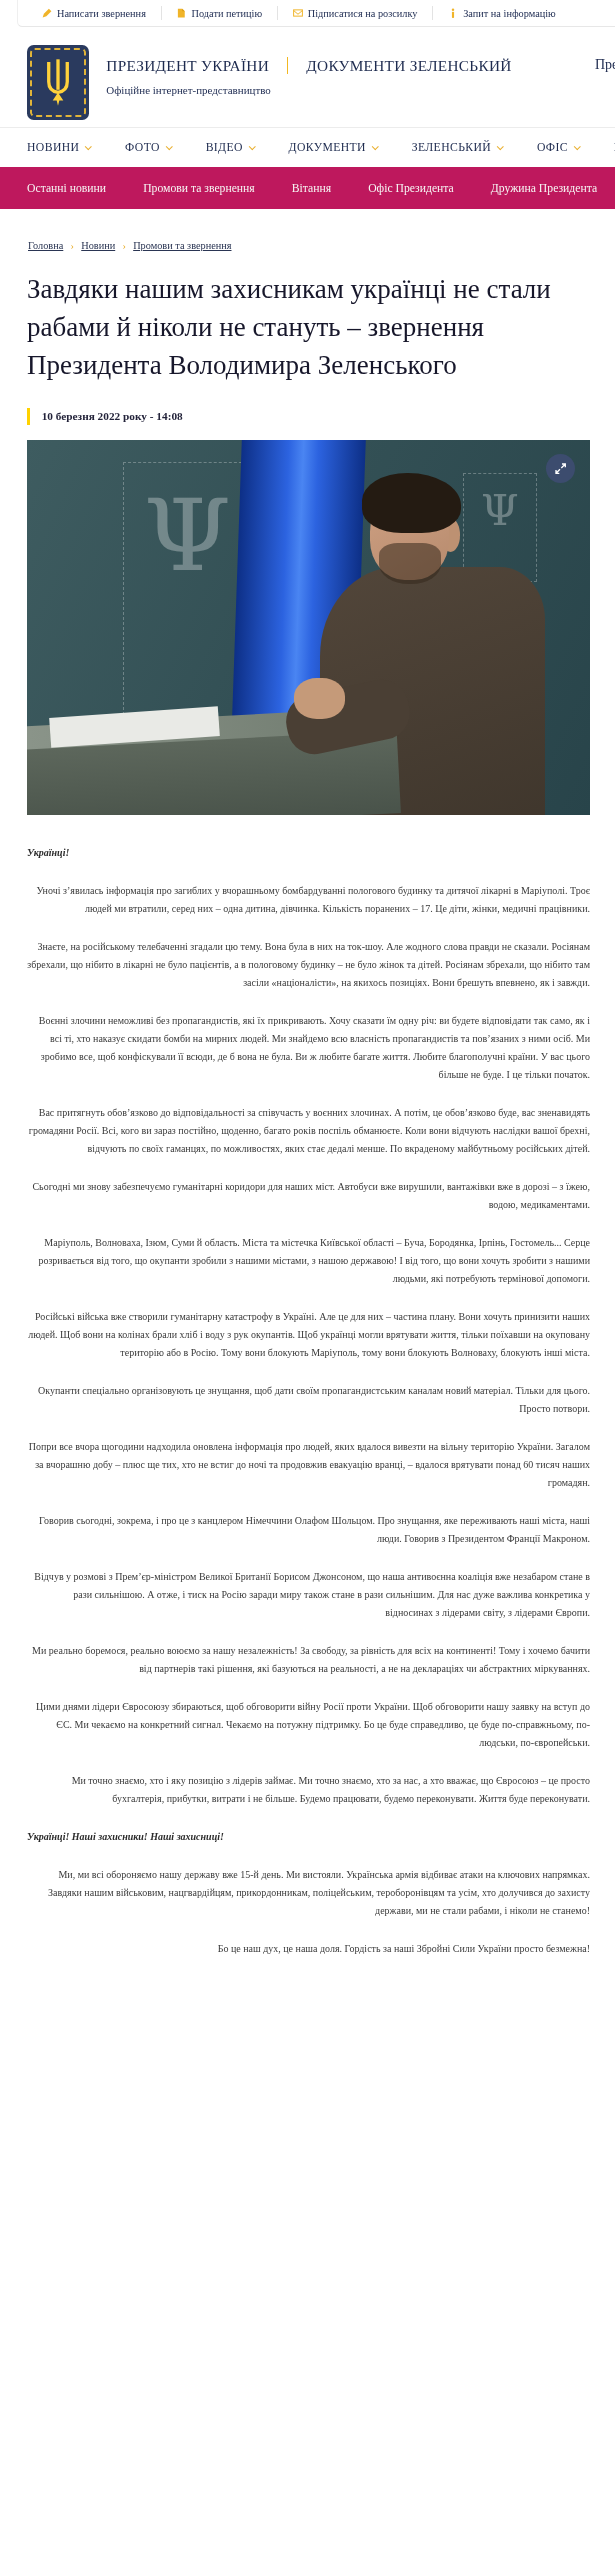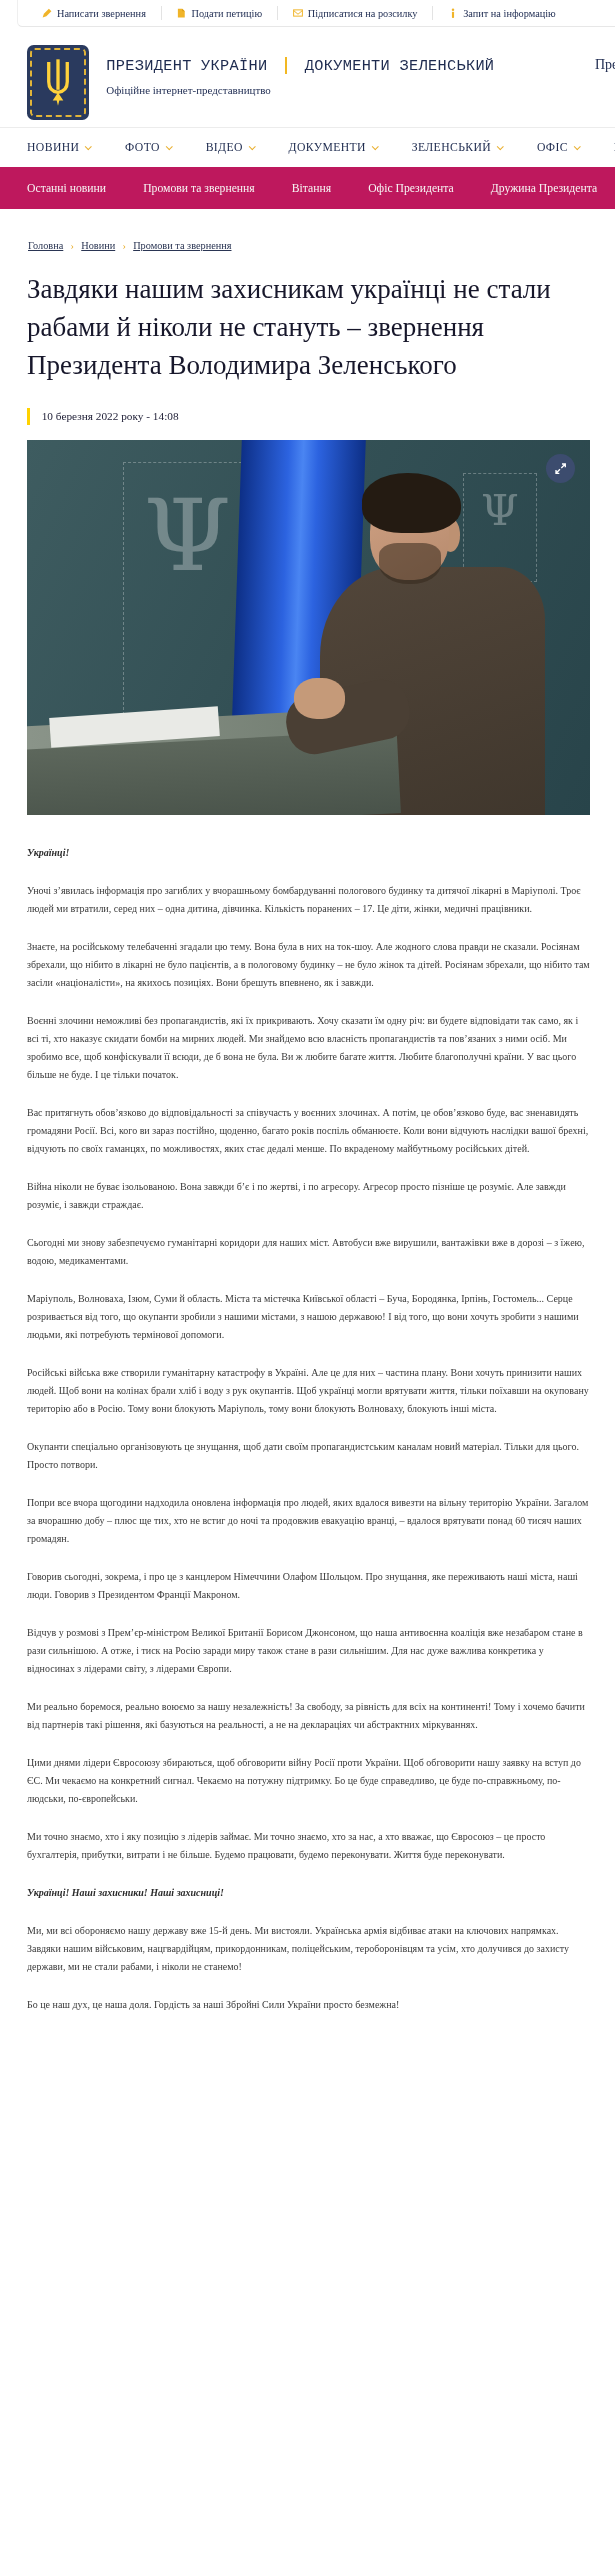--- a/index.html
+++ b/index.html
@@ -26,21 +26,21 @@
   .header { display:flex; align-items:flex-start; padding:18px 0 0 27px; height:100px; position:relative; }
   .logo {
     width:62px; height:75px; background:#2a3a5e; border-radius:6.7px;
     display:flex; align-items:center; justify-content:center; position:relative; flex:0 0 auto;
   }
   .logo-frame {
     position:absolute; inset:3.3px; border:2px dashed #f5c235; border-radius:4.7px; opacity:.9;
   }
   .logo-trident { position:relative; z-index:1; }
   .header-text { padding:12px 0 0 17.3px; }
-  .header-title-row { display:flex; gap:18px;font-family:Liberation Mono, monospace; }
+  .header-title-row { display:flex; gap:18px; }
   .site-title, .site-owner {
     font-size:15.3px; letter-spacing:0.3px; color:#1e2b4f; white-space:nowrap;
   }
   .title-divider { width:1.3px; height:17.3px; background:#f2b822; }
   .site-subtitle { margin-top:9.3px; font-size:11px; color:#243156; }
   .header-right-cut {
     position:absolute; left:595px; top:30px; font-size:14px; color:#1e2b4f; white-space:nowrap;
   }
   
   .mainnav {
@@ -66,21 +66,21 @@
     display:flex; align-items:center; gap:7.3px; padding:31px 0 0 28px;
     font-size:10.3px; color:#2a3553;
   }
   .crumb { cursor:pointer;text-decoration:underline; }
   .crumb-sep { color:#e9af2e; font-size:10px; }
   
   .container { width:563px; margin:0 27px; }
   .article-title {
     margin-top:18.7px; font-size:27px; line-height:1.42; font-weight:400; color:#17172b;
   }
-  .date-row { display:flex; align-items:center; margin-top:23px; }
+  .date-row { display:flex; align-items:center; margin-top:23px;font-weight:bold; }
   .date-bar { width:2.7px; height:17.3px; background:#ffd200; margin-right:12px; }
   .date-text { font-size:11.3px; color:#23233a; }
   
   .photo {
     margin-top:14.7px; width:563px; height:375px; position:relative; overflow:hidden;
     background:linear-gradient(115deg,#3e5c60 0%,#335055 45%,#28444a 100%);
   }
   .wall-frame { position:absolute; border:1.3px dashed rgba(255,255,255,.28); }
   .wall-glyph {
     position:absolute; color:rgba(255,255,255,.30); font-family:"DejaVu Serif",serif; text-align:center;
@@ -137,21 +137,21 @@
   .podium-paper {
     position:absolute; left:4%; top:72.5%; width:30%; height:8%;
     background:#e9eae6; transform:rotate(-4deg);
   }
   .expand-btn {
     position:absolute; right:14.7px; top:14.7px; width:29px; height:29px; border-radius:50%;
     background:#3c4c6e; display:flex; align-items:center; justify-content:center; cursor:pointer;
   }
   
   .article-body { padding-top:29px; font-size:10px; line-height:1.8; color:#3a3a3a; }
-  .para { margin-bottom:20px; }
+  .para { margin-bottom:20px;text-align:right; }
   .para-heading { font-weight:700; font-style:italic; color:#2b2b2b; margin-bottom:20px; }
 </style>
 </head>
 <body>
 
 <div class="topbar">
   <div class="topbar-item">
     <svg class="tb-icon" viewBox="0 0 16 16">
         <path d="M1 15 l2-6 8-8 4 4-8 8z" fill="#f0b429"></path>
       </svg>
@@ -287,21 +287,20 @@
       </svg>
     </div>
   </div>
 
   <div class="article-body">
     <p class="para-heading">Українці!</p>
     <p class="para">Уночі з’явилась інформація про загиблих у вчорашньому бомбардуванні пологового будинку та дитячої лікарні в Маріуполі. Троє людей ми втратили, серед них – одна дитина, дівчинка. Кількість поранених – 17. Це діти, жінки, медичні працівники.</p>
     <p class="para">Знаєте, на російському телебаченні згадали цю тему. Вона була в них на ток-шоу. Але жодного слова правди не сказали. Росіянам збрехали, що нібито в лікарні не було пацієнтів, а в пологовому будинку – не було жінок та дітей. Росіянам збрехали, що нібито там засіли «націоналісти», на якихось позиціях. Вони брешуть впевнено, як і завжди.</p>
     <p class="para">Воєнні злочини неможливі без пропагандистів, які їх прикривають. Хочу сказати їм одну річ: ви будете відповідати так само, як і всі ті, хто наказує скидати бомби на мирних людей. Ми знайдемо всю власність пропагандистів та пов’язаних з ними осіб. Ми зробимо все, щоб конфіскували її всюди, де б вона не була. Ви ж любите багате життя. Любите благополучні країни. У вас цього більше не буде. І це тільки початок.</p>
     <p class="para">Вас притягнуть обов’язково до відповідальності за співучасть у воєнних злочинах. А потім, це обов’язково буде, вас зненавидять громадяни Росії. Всі, кого ви зараз постійно, щоденно, багато років поспіль обманюєте. Коли вони відчують наслідки вашої брехні, відчують по своїх гаманцях, по можливостях, яких стає дедалі менше. По вкраденому майбутньому російських дітей.</p>
-    <p class="para">Війна ніколи не буває ізольованою. Вона завжди б’є і по жертві, і по агресору. Агресор просто пізніше це розуміє. Але завжди розуміє, і завжди страждає.</p>
     <p class="para">Сьогодні ми знову забезпечуємо гуманітарні коридори для наших міст. Автобуси вже вирушили, вантажівки вже в дорозі – з їжею, водою, медикаментами.</p>
     <p class="para">Маріуполь, Волноваха, Ізюм, Суми й область. Міста та містечка Київської області – Буча, Бородянка, Ірпінь, Гостомель... Серце розривається від того, що окупанти зробили з нашими містами, з нашою державою! І від того, що вони хочуть зробити з нашими людьми, які потребують термінової допомоги.</p>
     <p class="para">Російські війська вже створили гуманітарну катастрофу в Україні. Але це для них – частина плану. Вони хочуть принизити наших людей. Щоб вони на колінах брали хліб і воду з рук окупантів. Щоб українці могли врятувати життя, тільки поїхавши на окуповану територію або в Росію. Тому вони блокують Маріуполь, тому вони блокують Волноваху, блокують інші міста.</p>
     <p class="para">Окупанти спеціально організовують це знущання, щоб дати своїм пропагандистським каналам новий матеріал. Тільки для цього. Просто потвори.</p>
     <p class="para">Попри все вчора щогодини надходила оновлена інформація про людей, яких вдалося вивезти на вільну територію України. Загалом за вчорашню добу – плюс ще тих, хто не встиг до ночі та продовжив евакуацію вранці, – вдалося врятувати понад 60 тисяч наших громадян.</p>
     <p class="para">Говорив сьогодні, зокрема, і про це з канцлером Німеччини Олафом Шольцом. Про знущання, яке переживають наші міста, наші люди. Говорив з Президентом Франції Макроном.</p>
     <p class="para">Відчув у розмові з Прем’єр-міністром Великої Британії Борисом Джонсоном, що наша антивоєнна коаліція вже незабаром стане в рази сильнішою. А отже, і тиск на Росію заради миру також стане в рази сильнішим. Для нас дуже важлива конкретика у відносинах з лідерами світу, з лідерами Європи.</p>
     <p class="para">Ми реально боремося, реально воюємо за нашу незалежність! За свободу, за рівність для всіх на континенті! Тому і хочемо бачити від партнерів такі рішення, які базуються на реальності, а не на деклараціях чи абстрактних міркуваннях.</p>
     <p class="para">Цими днями лідери Євросоюзу збираються, щоб обговорити війну Росії проти України. Щоб обговорити нашу заявку на вступ до ЄС. Ми чекаємо на конкретний сигнал. Чекаємо на потужну підтримку. Бо це буде справедливо, це буде по-справжньому, по-людськи, по-європейськи.</p>
     <p class="para">Ми точно знаємо, хто і яку позицію з лідерів займає. Ми точно знаємо, хто за нас, а хто вважає, що Євросоюз – це просто бухгалтерія, прибутки, витрати і не більше. Будемо працювати, будемо переконувати. Життя буде переконувати.</p>

